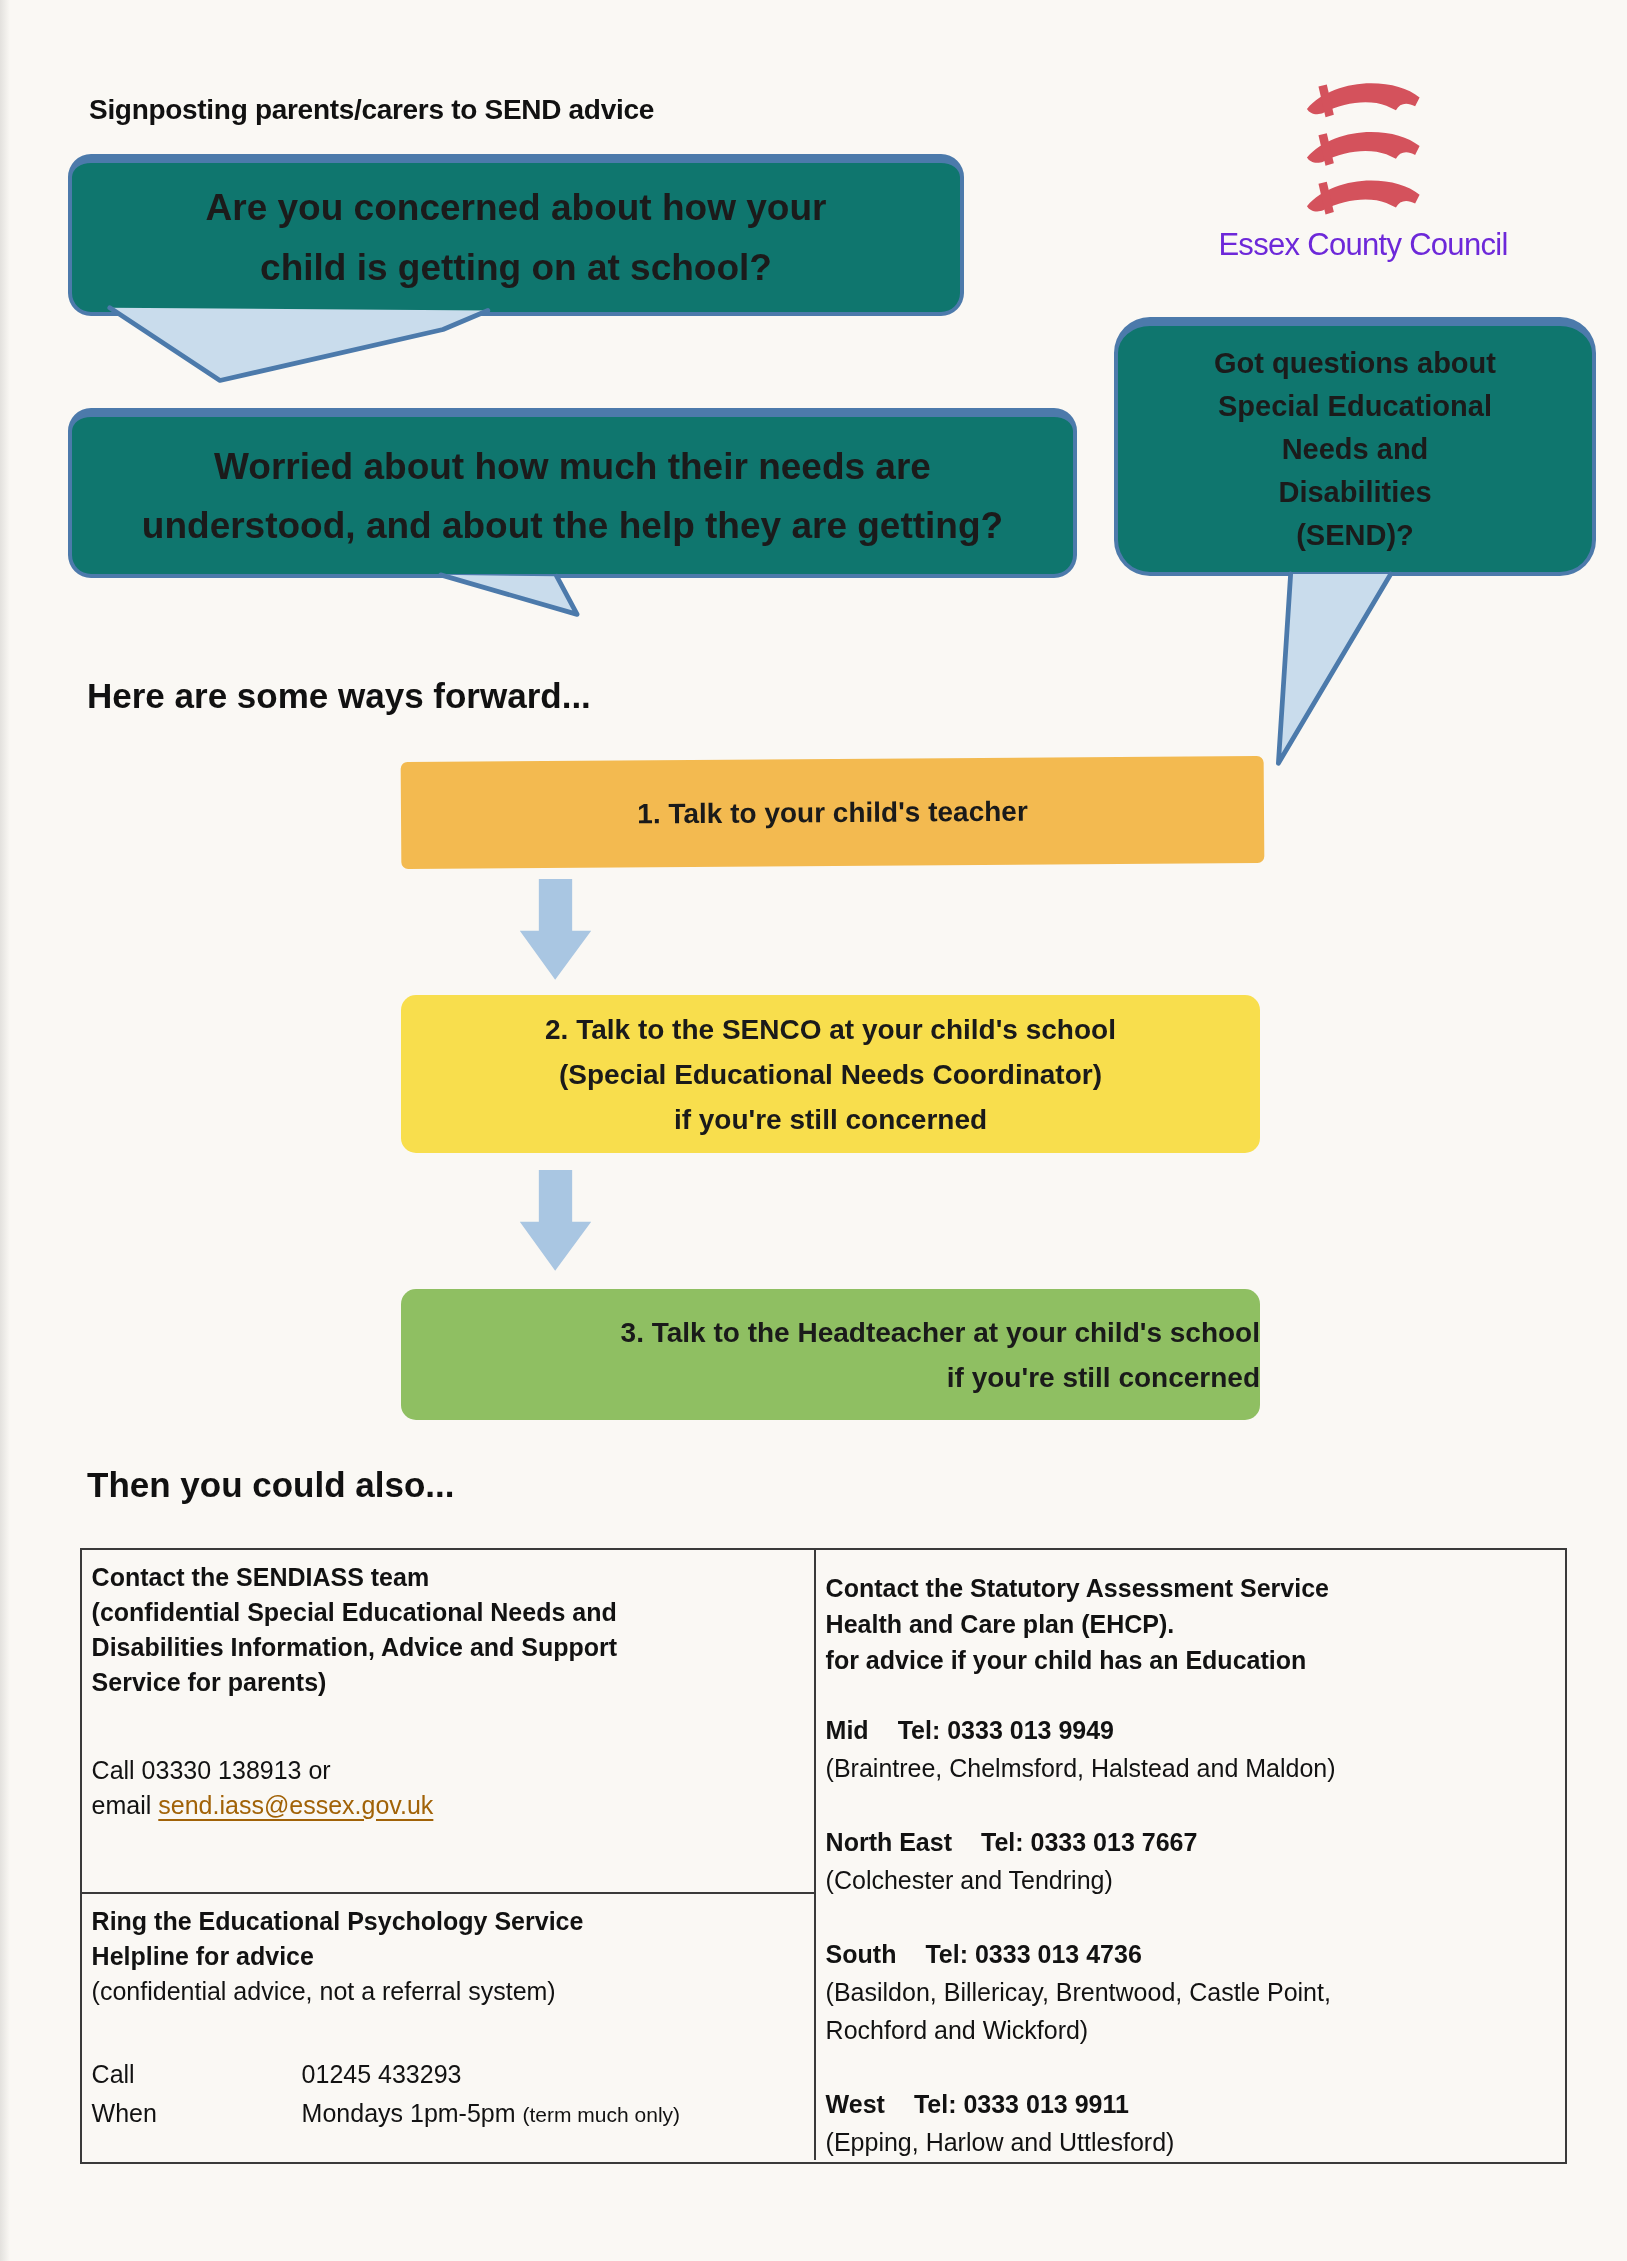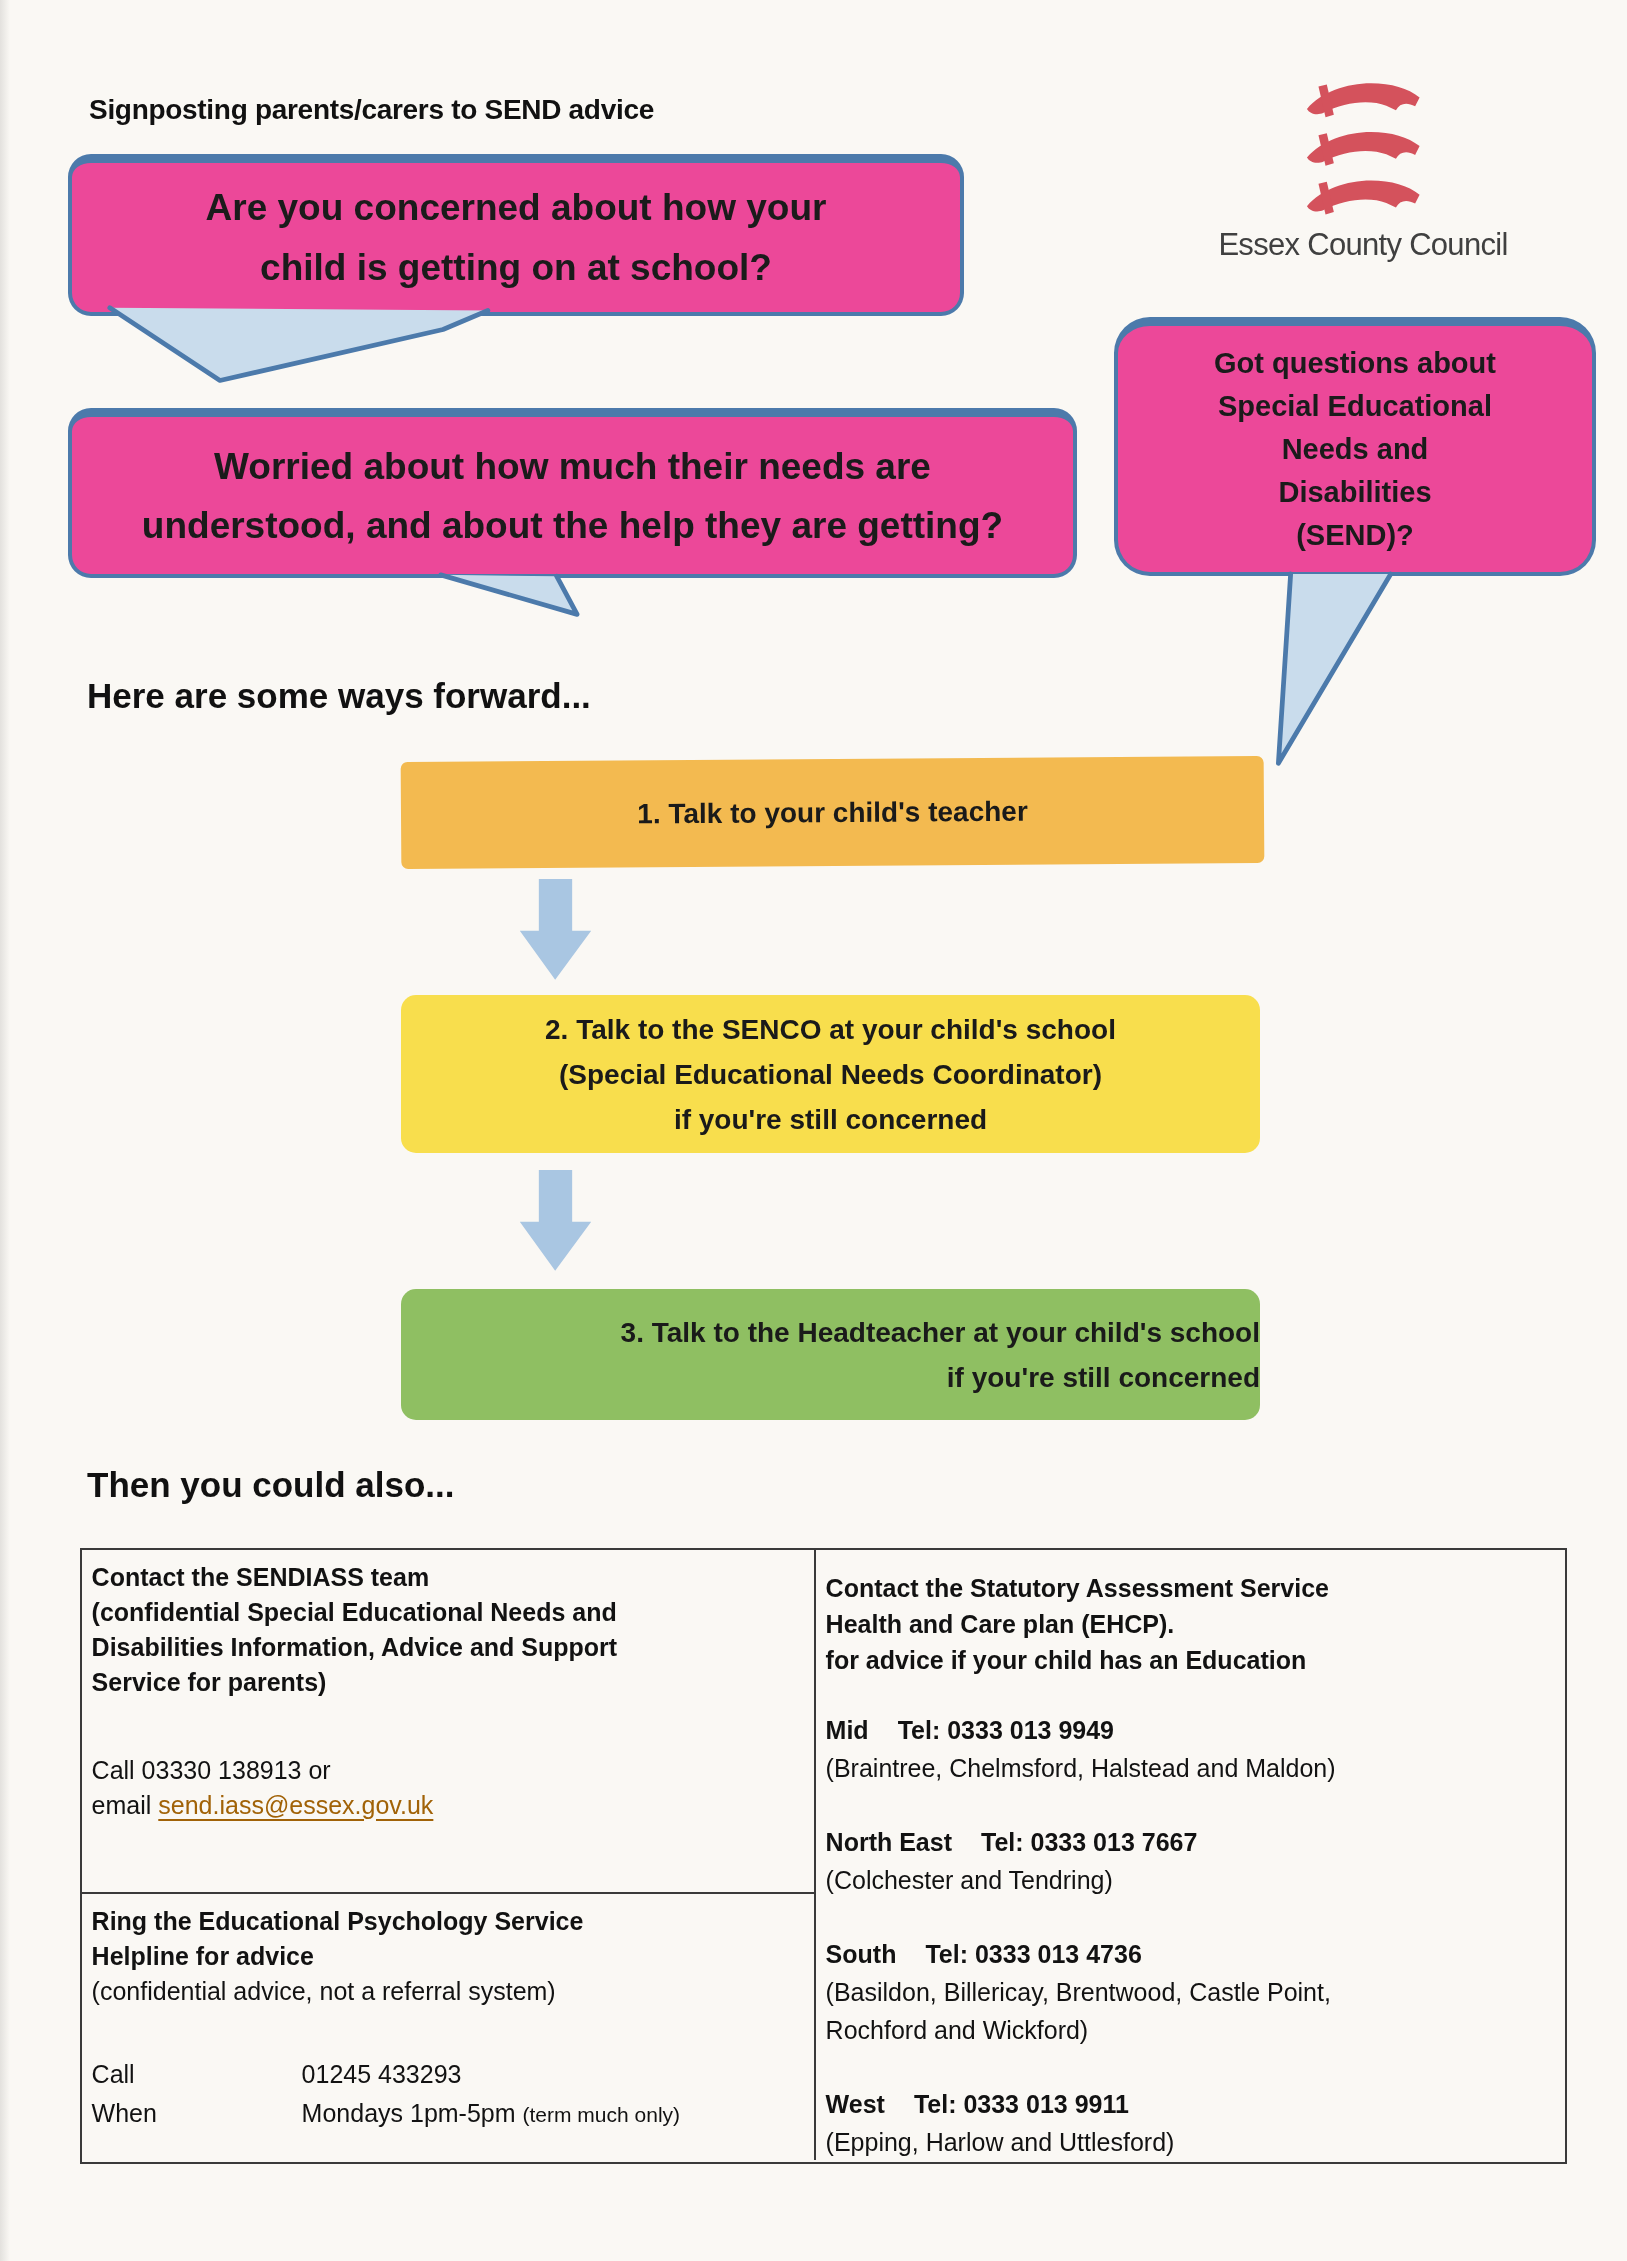--- a/index.html
+++ b/index.html
@@ -21,27 +21,27 @@
   .header-title{
     position:absolute;left:89px;top:94px;
     font-size:28px;font-weight:bold;letter-spacing:-0.3px;color:#111;
   }
 
   
   .logo{position:absolute;left:1213px;top:75px;width:300px;height:205px;}
   .logo-seaxes{position:absolute;left:85px;top:2.7px;}
   .logo-wordmark{
     position:absolute;left:0;top:152px;width:300px;text-align:center;
-    font-size:31px;letter-spacing:-0.7px;color:#404040;font-weight:400;
+    font-size:31px;letter-spacing:-0.7px;color:#6d28d9;font-weight:400;
   }
 
   
   .bubble{
     position:absolute;box-sizing:border-box;
-    background:#ec4899;
+    background:#0f766e;
     border:4.8px solid #4C7AAB;border-top-width:9px;
     border-radius:23px;
     display:flex;flex-direction:column;justify-content:center;
     text-align:center;font-weight:bold;color:#1b1b1b;
   }
   .bubble .line{display:block;}
   .bubble-1{left:68px;top:154px;width:896px;height:162px;font-size:37px;line-height:60px;}
   .bubble-2{left:68px;top:408px;width:1009px;height:170px;font-size:37px;line-height:59px;}
   .bubble-3{left:1114px;top:317px;width:482px;height:259px;font-size:29px;line-height:43px;border-radius:36px;}
   .tail{position:absolute;overflow:visible;}

